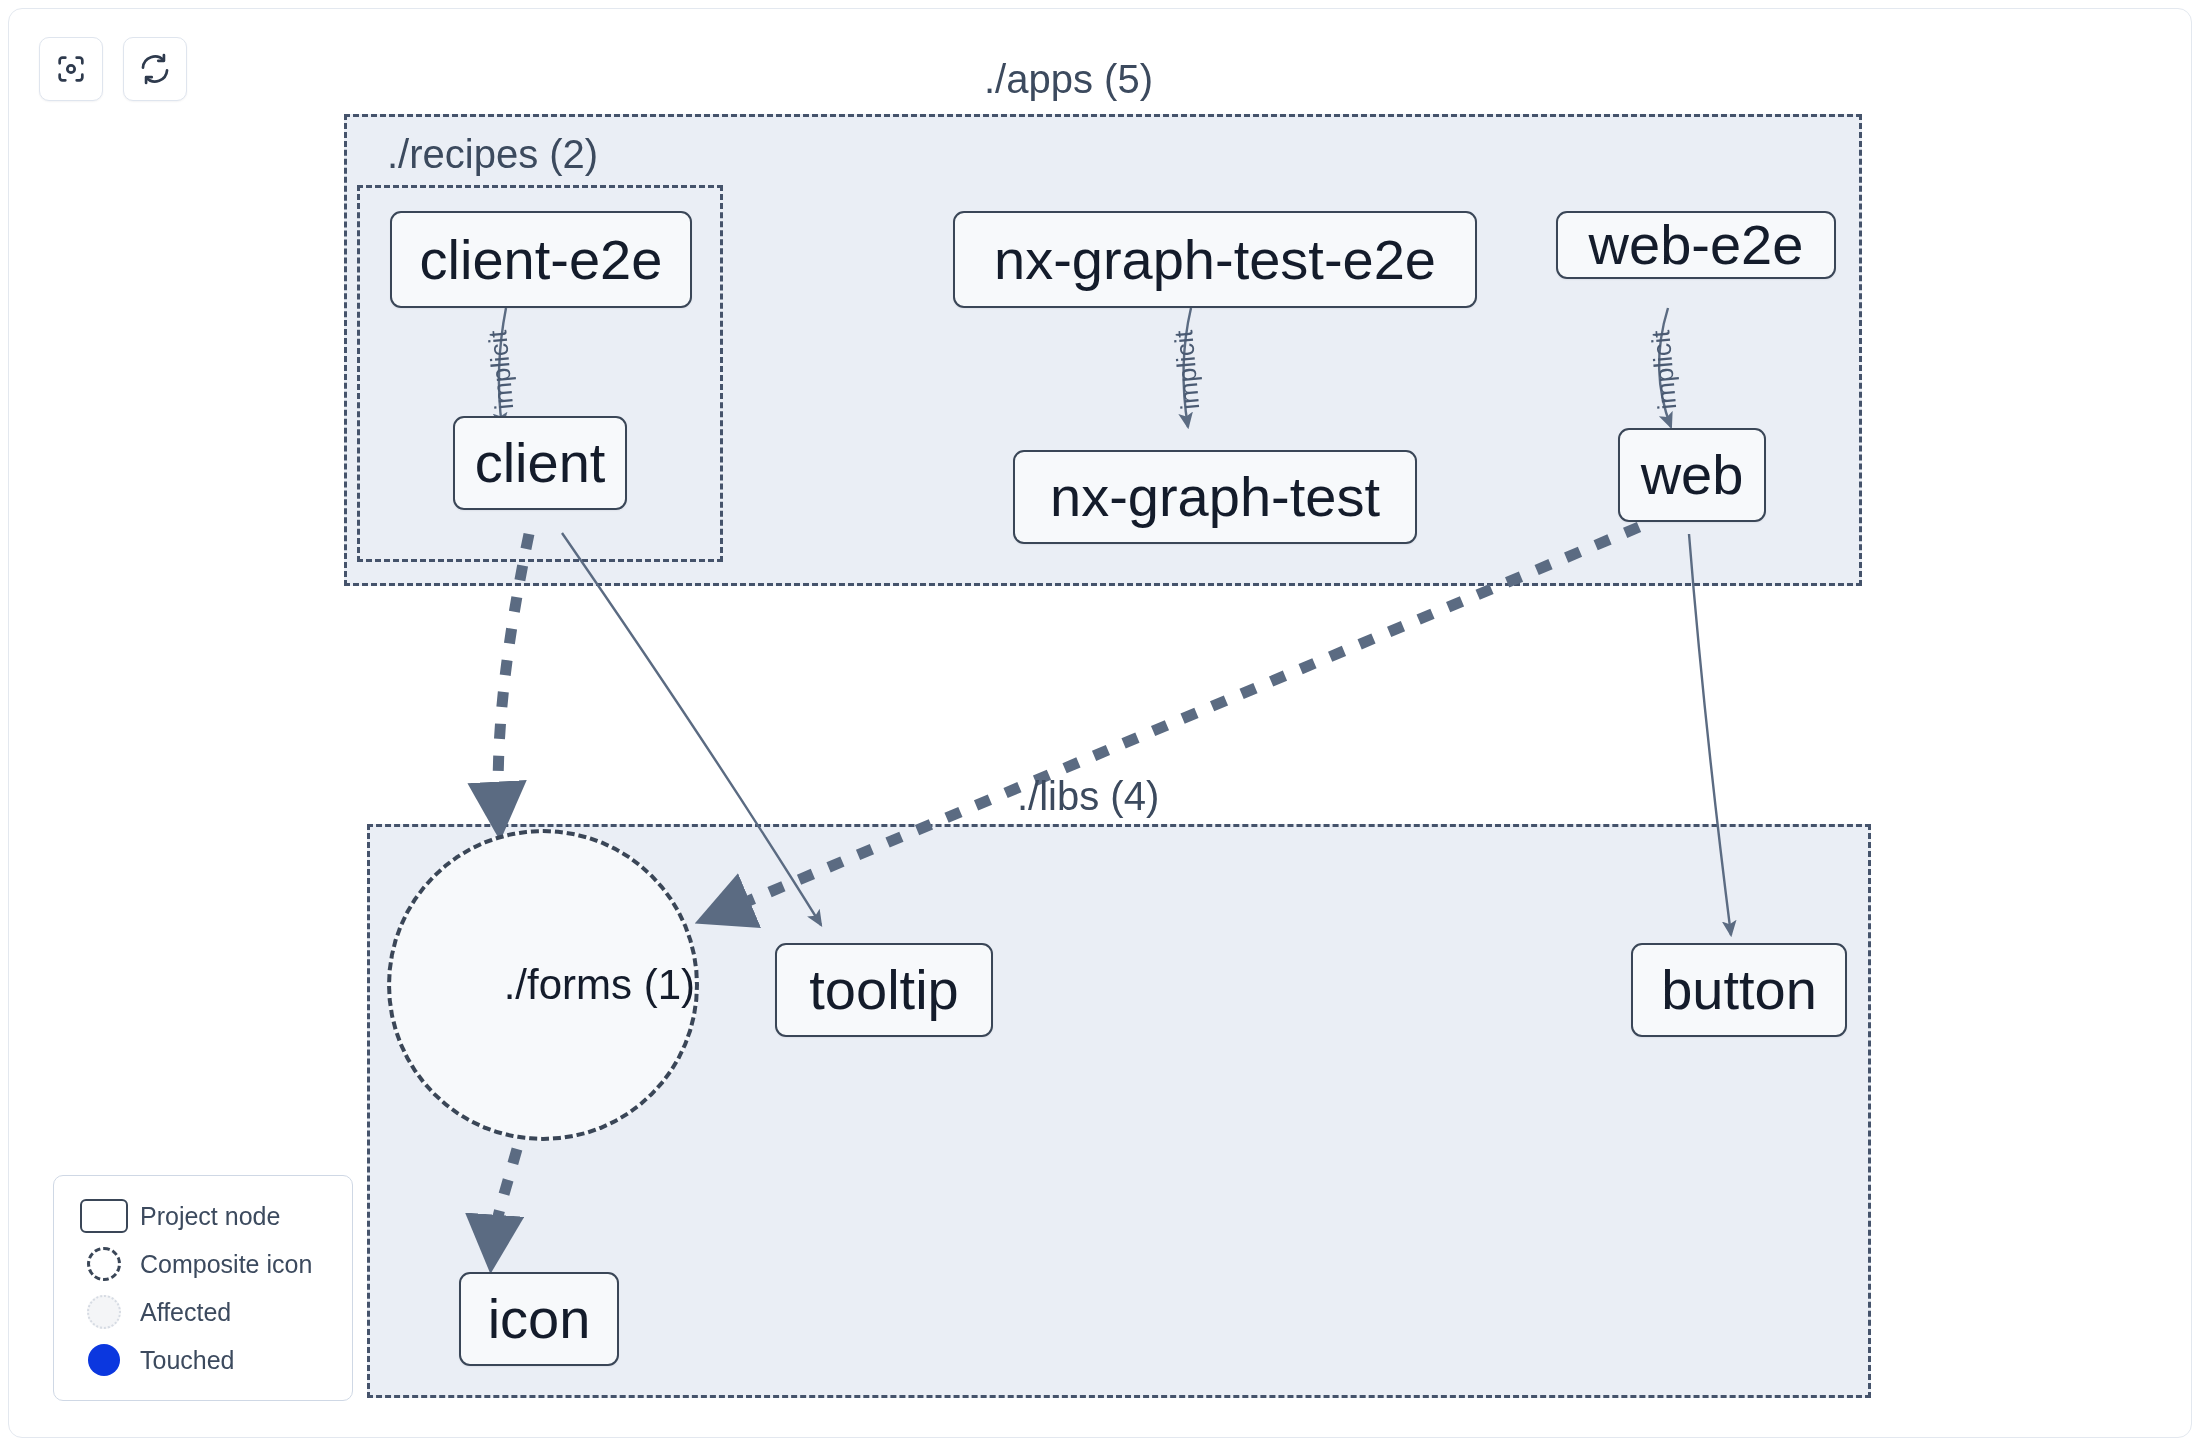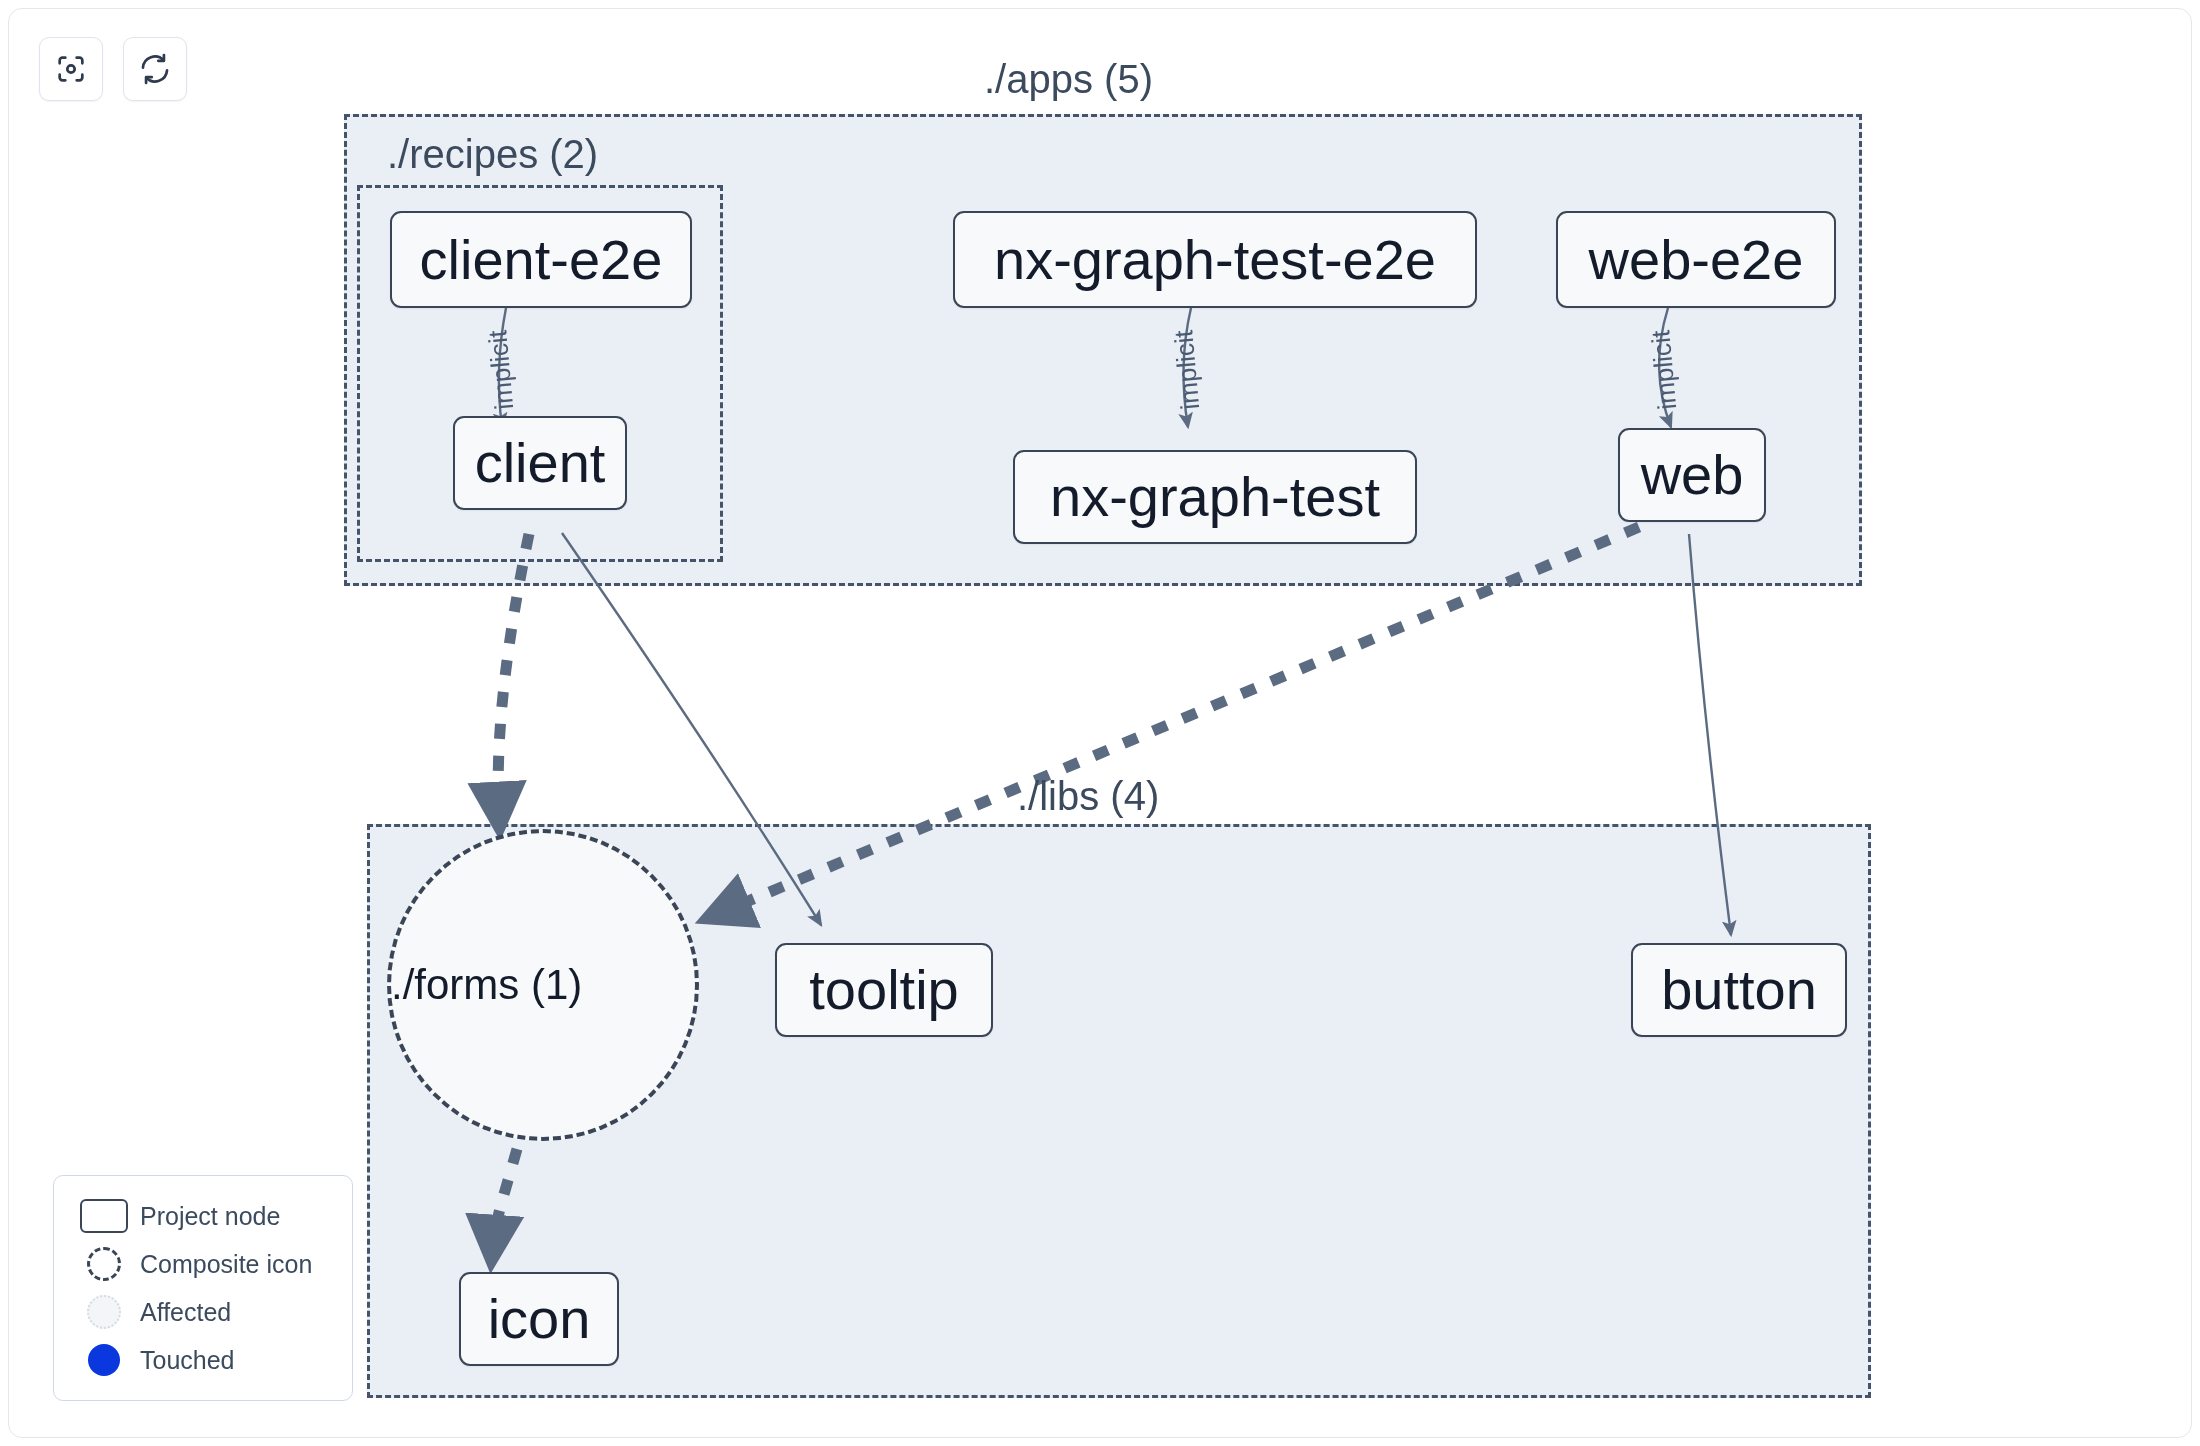--- a/index.html
+++ b/index.html
@@ -74,21 +74,21 @@
     white-space: nowrap;
     cursor: pointer;
     z-index: 10;
     box-shadow: 0 1px 2px rgba(16,24,40,.06);
   }
   .composite {
     position: absolute;
     background: #f7f9fb;
     border: 4px dashed #3a4657;
     border-radius: 50%;
-    display: flex; align-items: center; justify-content: flex-start;
+    display: flex; align-items: center; justify-content: flex-end;
     color: #141c2b;
     font-size: 42px;
     cursor: pointer;
     z-index: 10;
   }
 
   
   .edge-label {
     position: absolute;
     color: #4a5a72;
@@ -208,21 +208,21 @@
     </div>
 
     <div class="node" style="left:944px; top:202px; width:524px; height:97px;">
       <span>nx-graph-test-e2e</span>
     </div>
 
     <div class="node" style="left:1004px; top:431px; width:404px; height:94px;margin-top:10px;">
       <span>nx-graph-test</span>
     </div>
 
-    <div class="node" style="left:1547px; top:202px; width:280px; height:97px;">
+    <div class="node" style="left:1547px; top:202px; width:280px; height:68px;">
       <span>web-e2e</span>
     </div>
 
     <div class="node" style="left:1609px; top:419px; width:148px; height:94px;">
       <span>web</span>
     </div>
 
     <div class="composite" style="left:378px; top:820px; width:312px; height:312px;">
       <span>./forms (1)</span>
     </div>

